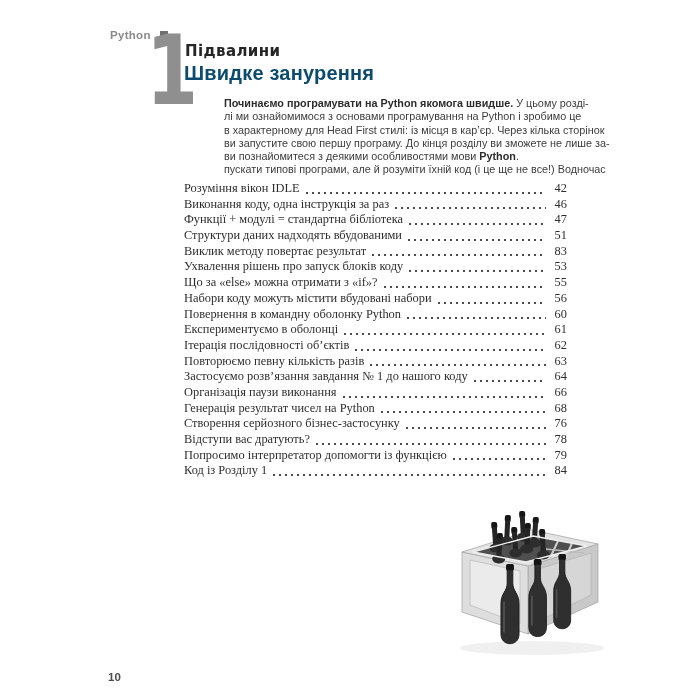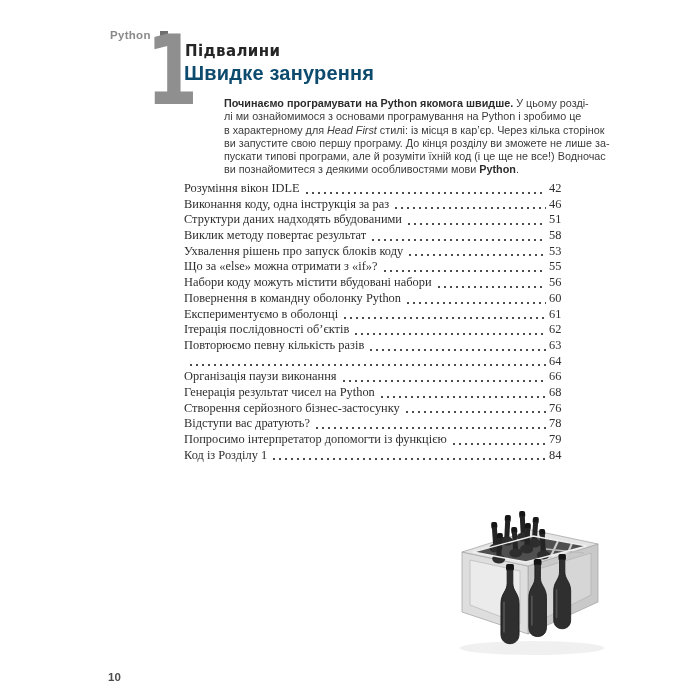--- a/index.html
+++ b/index.html
@@ -48,42 +48,42 @@
     letter-spacing: 0.2px;
   }
 
   
   .intro {
     position: absolute; left: 184px; top: 97px; width: 402px;
     font-size: 10.8px; line-height: 13.3px; color: #3c3c3c;
   }
   .intro-line { white-space: nowrap; padding-left: 40px; }
   .intro .b { font-weight: 700; color: #2c2c2c; }
-  .intro .i { font-style: italic; }
+  .intro .i { }
 
   
   .toc {
     position: absolute; left: 184px; top: 181px; width: 383px;
     font-family: "Liberation Serif", serif;
     font-size: 12.4px; color: #2e2e2e;
   }
   .toc-row {
     display: flex; align-items: baseline;
     height: 15.7px; white-space: nowrap;
   }
   .toc-label { flex: 0 0 auto; }
   .toc-leader {
     flex: 1 1 auto; align-self: flex-end;
     height: 5px; margin: 0 3px 2px 4px;
     background-image: radial-gradient(circle, #4d4d4d 1px, transparent 1.3px);
     background-size: 6px 4px;
     background-repeat: repeat-x;
     background-position: left bottom;
   }
-  .toc-page { flex: 0 0 auto; min-width: 18px; }
+  .toc-page { flex: 0 0 auto; text-align: right; min-width: 18px; }
 
   
   .illustration { position: absolute; left: 446px; top: 508px; }
 
   
   .footer-page {
     position: absolute; left: 108px; top: 671px;
     font-size: 11.5px; font-weight: 700; color: #4c4c4c;
   }
 </style>
@@ -99,44 +99,49 @@
 
   <div class="chapter-number">1</div>
   <div class="chapter-tag">Підвалини</div>
   <h1 class="chapter-title">Швидке занурення</h1>
 
   <div class="intro" id="intro-lines">
       <div class="intro-line"><span class="b">Починаємо програмувати на Python якомога швидше.</span><span> У цьому розді-</span></div>
       <div class="intro-line"><span>лі ми ознайомимося з основами програмування на Python і зробимо це</span></div>
       <div class="intro-line"><span>в характерному для </span><span class="i">Head First</span><span> стилі: із місця в кар’єр. Через кілька сторінок</span></div>
       <div class="intro-line"><span>ви запустите свою першу програму. До кінця розділу ви зможете не лише за-</span></div>
+      <div class="intro-line"><span>ви познайомитеся з деякими особливостями мови </span><span class="b">Python</span><span>.</span></div>
       <div class="intro-line"><span>пускати типові програми, але й розуміти їхній код (і це ще не все!) Водночас</span></div>
-      <div class="intro-line"><span>ви познайомитеся з деякими особливостями мови </span><span class="b">Python</span><span>.</span></div>
     </div>
 
   <div class="toc" id="toc">
       <div class="toc-row">
         <span class="toc-label">Розуміння вікон IDLE</span>
         <span class="toc-leader"></span>
         <span class="toc-page">42</span>
       </div>
       <div class="toc-row">
         <span class="toc-label">Виконання коду, одна інструкція за раз</span>
         <span class="toc-leader"></span>
         <span class="toc-page">46</span>
       </div>
       <div class="toc-row">
+        <span class="toc-label">Функції + модулі = стандартна бібліотека</span>
+        <span class="toc-leader"></span>
+        <span class="toc-page">47</span>
+      </div>
+      <div class="toc-row">
         <span class="toc-label">Структури даних надходять вбудованими</span>
         <span class="toc-leader"></span>
         <span class="toc-page">51</span>
       </div>
       <div class="toc-row">
         <span class="toc-label">Виклик методу повертає результат</span>
         <span class="toc-leader"></span>
-        <span class="toc-page">58</span>
+        <span class="toc-page">83</span>
       </div>
       <div class="toc-row">
         <span class="toc-label">Ухвалення рішень про запуск блоків коду</span>
         <span class="toc-leader"></span>
         <span class="toc-page">53</span>
       </div>
       <div class="toc-row">
         <span class="toc-label">Що за «else» можна отримати з «if»?</span>
         <span class="toc-leader"></span>
         <span class="toc-page">55</span>
@@ -160,20 +165,21 @@
         <span class="toc-label">Ітерація послідовності об’єктів</span>
         <span class="toc-leader"></span>
         <span class="toc-page">62</span>
       </div>
       <div class="toc-row">
         <span class="toc-label">Повторюємо певну кількість разів</span>
         <span class="toc-leader"></span>
         <span class="toc-page">63</span>
       </div>
       <div class="toc-row">
+        <span class="toc-label">Застосуємо розв’язання завдання № 1 до нашого коду</span>
         <span class="toc-leader"></span>
         <span class="toc-page">64</span>
       </div>
       <div class="toc-row">
         <span class="toc-label">Організація паузи виконання</span>
         <span class="toc-leader"></span>
         <span class="toc-page">66</span>
       </div>
       <div class="toc-row">
         <span class="toc-label">Генерація результат чисел на Python</span>

